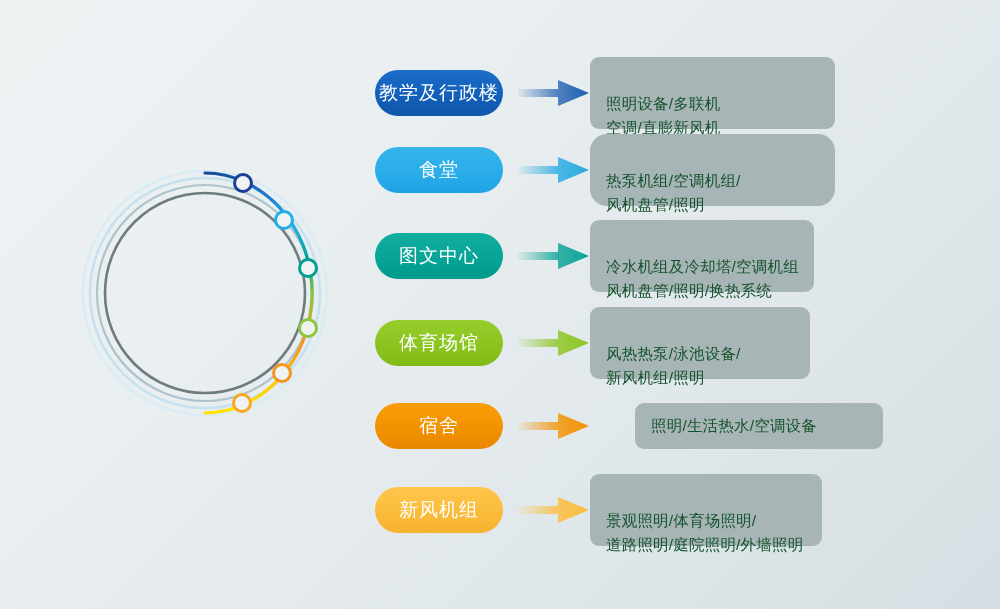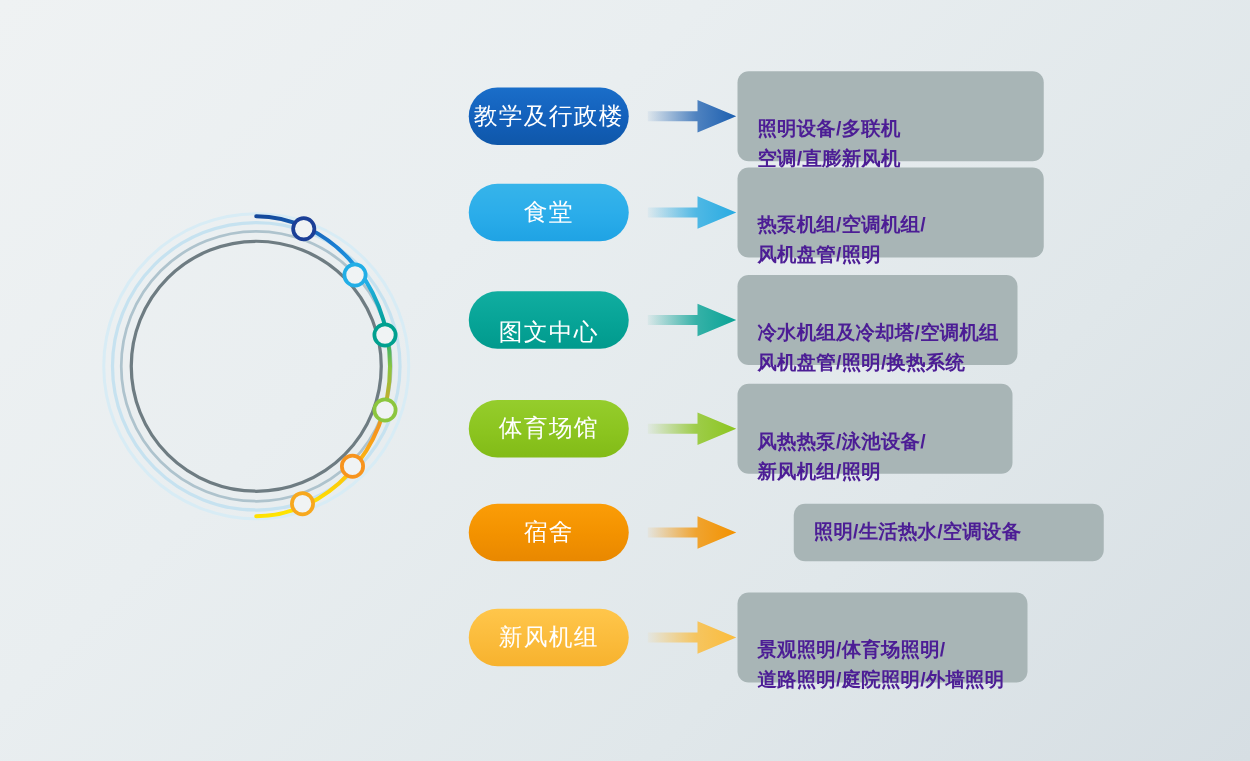--- a/index.html
+++ b/index.html
@@ -81,33 +81,32 @@
   .arrow svg { display: block; width: 72px; height: 30px; }
 
   .infobox {
     position: absolute;
     left: 215px;
     box-sizing: border-box;
     width: 245px;
     border-radius: 9px;
     background: #a8b5b6;
     padding: 11px 14px 11px 16px;
-    color: #4c1d95;
+    color: #14532d;
     font-size: 15.5px;
     line-height: 24px;
     white-space: pre-line;
     letter-spacing: 0.2px;
-    font-weight: bold;
   }
   .infobox.two-line { top: -13px; height: 72px; }
   .infobox.one-line { top: 0px;  height: 46px; display:flex; align-items:center;margin-left:45px; }
 
   
   .row-0 .infobox { width: 245px; }
-  .row-1 .infobox { width: 245px; }
+  .row-1 .infobox { width: 245px; border-radius: 17px; }
   .row-2 .infobox { width: 224px; }
   .row-3 .infobox { width: 220px; }
   .row-4 .infobox { width: 248px; }
   .row-5 .infobox { width: 232px; }
 </style>
 </head>
 <body>
 
 <div id="canvas">
 
@@ -182,21 +181,21 @@
         <path d="M0 11 L40 11 L40 2 L71 15 L40 28 L40 19 L0 19 Z" fill="url(#ag1)"></path>
       </svg>
     </div>
     <div class="infobox two-line">
       <span>热泵机组/空调机组/
 风机盘管/照明</span>
     </div>
   </div>
 
   <div class="row row-2" style="top:233px;">
-    <div class="pill" style="background:linear-gradient(180deg,#11ada0 0%,#07a497 52%,#019a8d 100%);align-items:flex-end;">
+    <div class="pill" style="background:linear-gradient(180deg,#11ada0 0%,#07a497 52%,#019a8d 100%);">
       <span>图文中心</span>
     </div>
     <div class="arrow">
       <svg viewBox="0 0 72 30" xmlns="http://www.w3.org/2000/svg">
         <defs>
           <linearGradient id="ag2" x1="0%" y1="0%" x2="100%" y2="0%">
             <stop offset="0%" stop-color="#0aa396" stop-opacity="0.05"></stop>
             <stop offset="55%" stop-color="#0aa396" stop-opacity="0.8"></stop>
             <stop offset="100%" stop-color="#0aa396" stop-opacity="1"></stop>
           </linearGradient>

